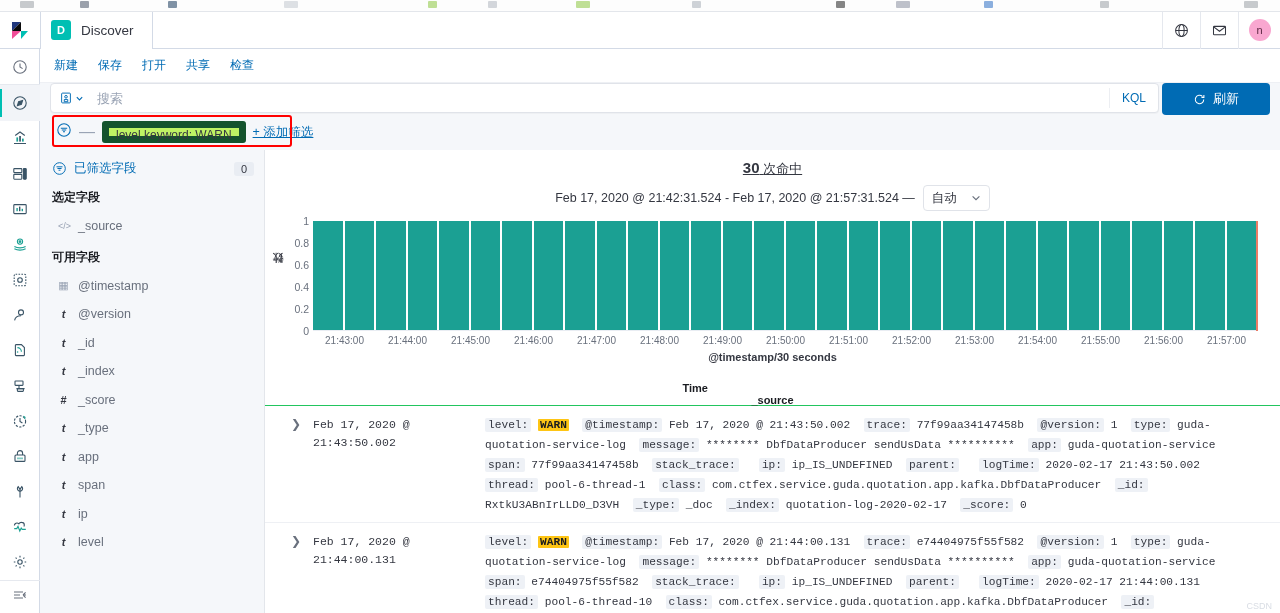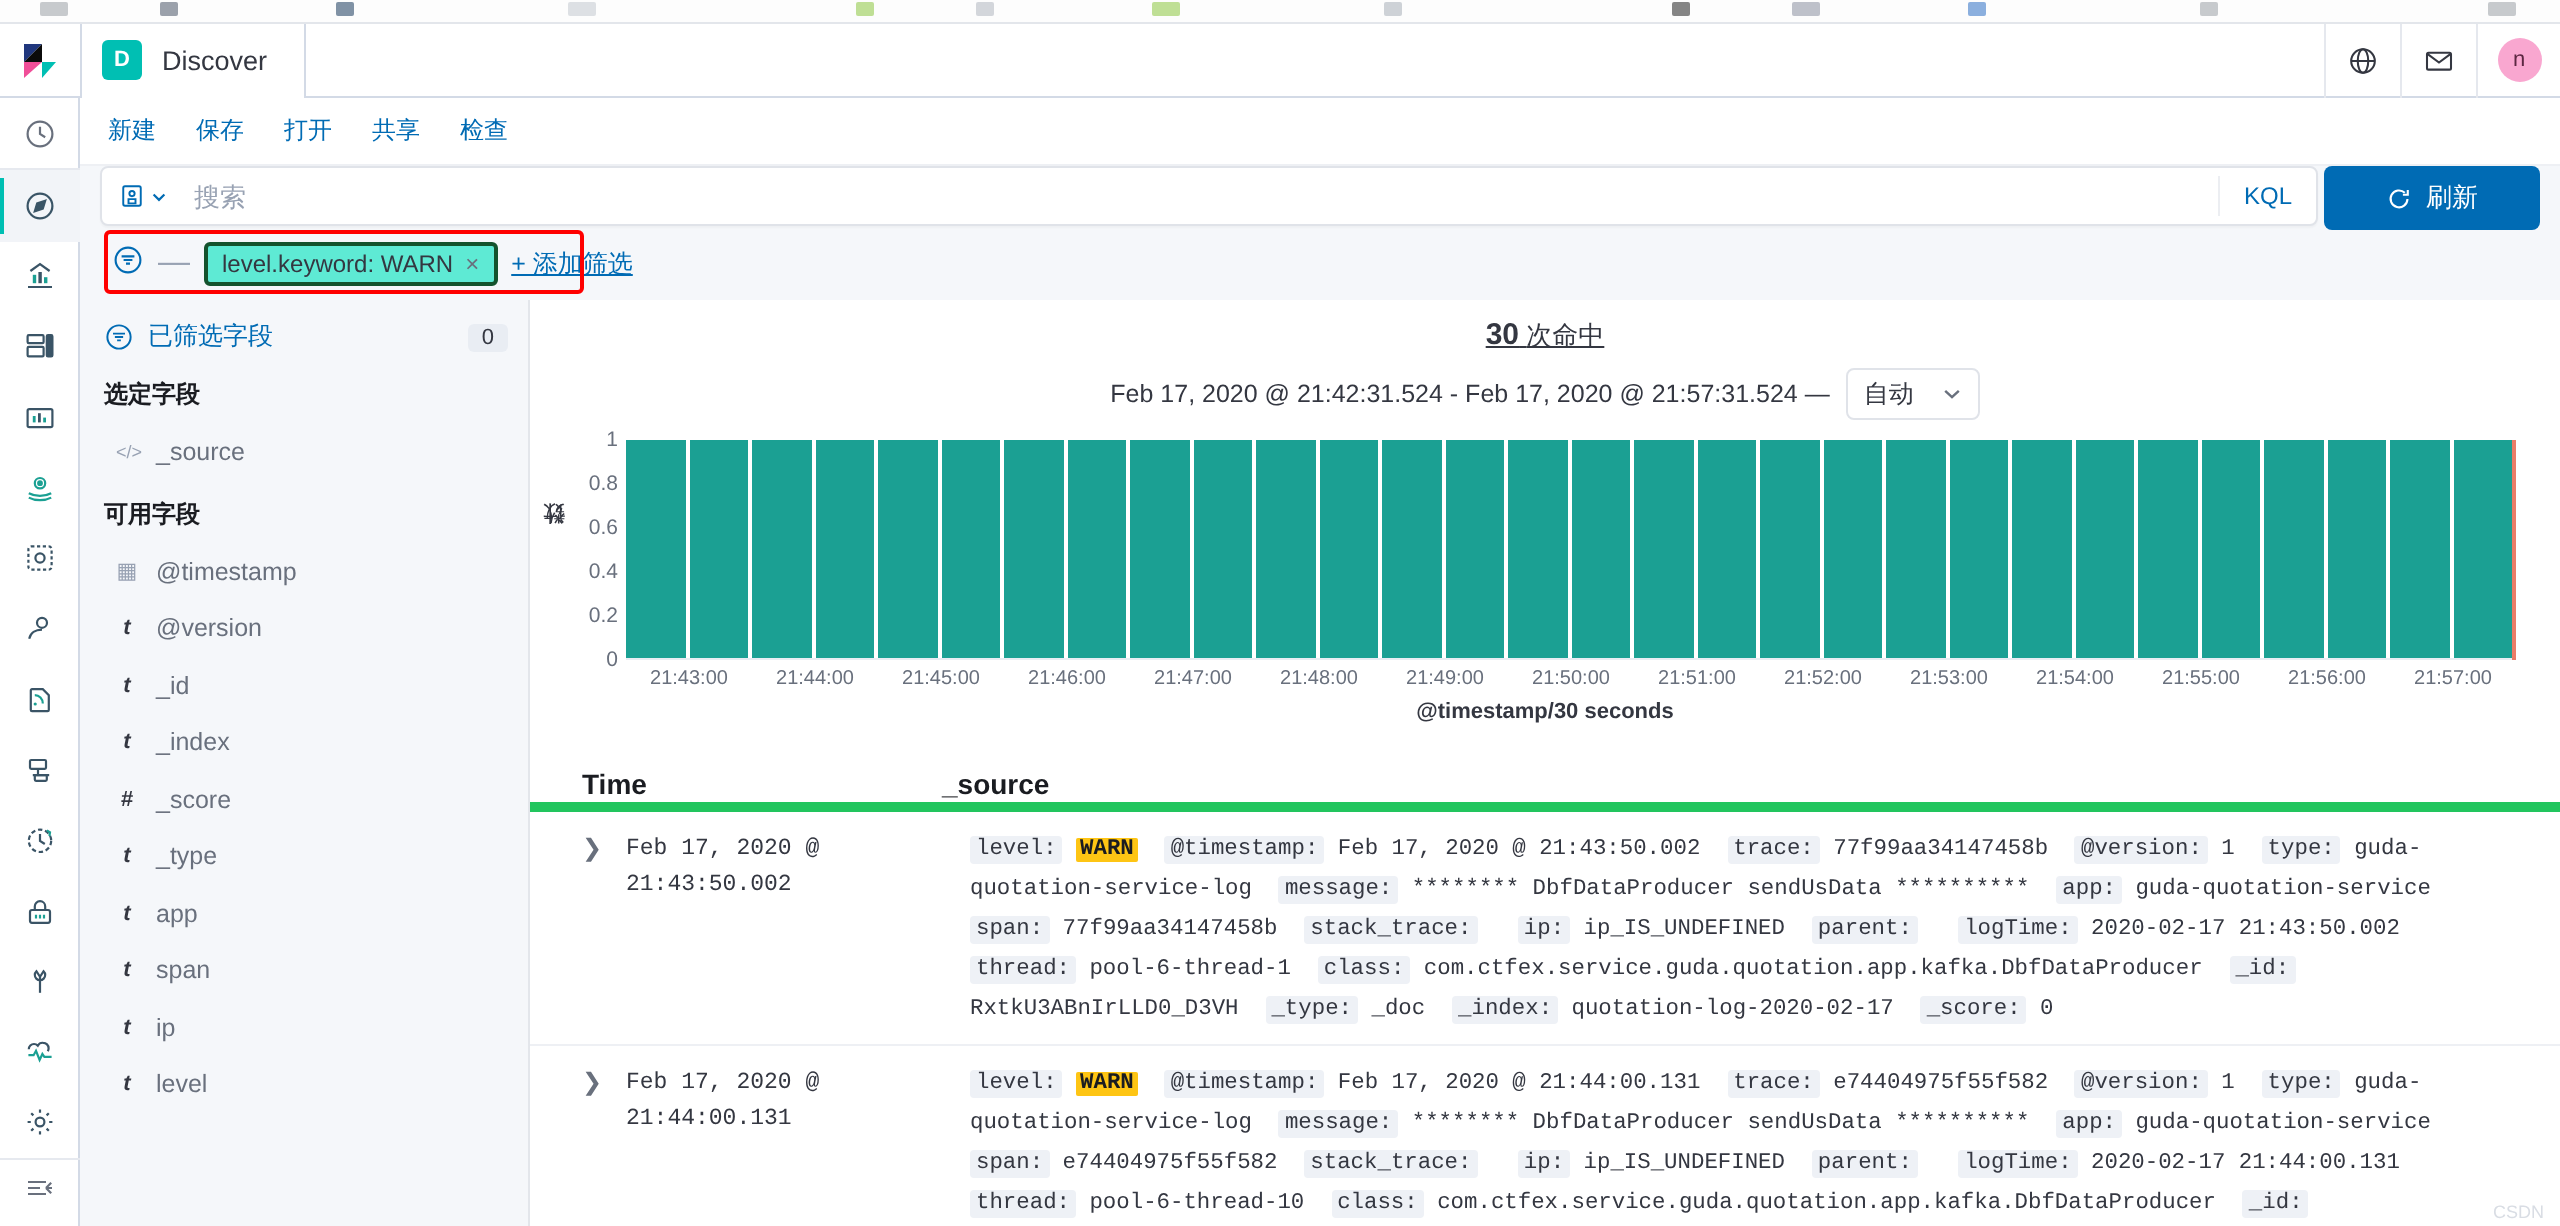--- a/index.html
+++ b/index.html
@@ -95,22 +95,22 @@
     width:108px; height:32px; background:#006BB4; color:#fff; border:none; border-radius:4px;
     font-size:13px; display:flex; align-items:center; justify-content:center; gap:7px; cursor:pointer;
     font-family:"Liberation Sans",sans-serif;
   }
 
   
   .frow { position:absolute; top:117px; left:40px; width:1240px; height:32px; }
   .fwrap { position:absolute; left:8px; top:0px; height:30px; display:flex; align-items:center; gap:7px; padding:0 8px; }
   .f-ring { position:absolute; left:4px; top:-2px; width:240px; height:32px; border:2px solid #ff0000; border-radius:3px; pointer-events:none; }
   .f-pill {
-    height:22px; background:#5eead4; border:2px solid #14532d; border-radius:3px;
-    display:flex; align-items:center; gap:6px; padding:0 7px; font-size:12px; color:#343741; cursor:pointer;
+    height:22px; background:#bef264; border:7px solid #14532d; border-radius:3px;
+    display:flex; align-items:center; gap:6px; padding:0 7px; font-size:12px; color:#343741; cursor:pointer;flex-direction:column;
   }
   .f-x { color:#69707d; font-size:12px; cursor:pointer; }
   .f-add { font-size:12.5px; color:#006BB4; text-decoration:underline; cursor:pointer; }
 
   
   .sidebar {
     position:absolute; top:150px; left:40px; width:225px; height:463px;
     background:#f5f7fa; border-right:1px solid #e3e6eb; padding:8px 10px 0 12px; overflow:hidden;
   }
   .idx-row { display:flex; align-items:center; justify-content:space-between; padding:2px 0 8px; }
@@ -166,22 +166,22 @@
   }
   .bar { flex:1; background:#1BA093; margin-right:2px; }
   .nowline { position:absolute; right:22px; top:0; width:2px; height:110px; background:#e7664c; opacity:.85; }
   .xticks { position:absolute; left:48px; right:22px; top:114px; height:16px; }
   .xtick { position:absolute; font-size:10px; color:#69707d; transform:translateX(-50%); white-space:nowrap; }
   .xlabel { position:absolute; left:0; right:0; top:130px; text-align:center; font-size:11px; font-weight:700; color:#343741; }
 
   
   .tbl { position:absolute; top:232px; left:0; width:1015px; bottom:0; overflow:hidden; }
   .thead {
-    display:flex; height:24px; align-items:center; border-bottom:5px solid #22c55e;
-    font-size:14px; font-weight:700; color:#1a1c21; padding:0 26px;
+    display:flex; height:24px; align-items:center; border-bottom:1px solid #22c55e;
+    font-size:11px; font-weight:700; color:#1a1c21; padding:0 26px;flex-direction:column;
   }
   .th-time { width:180px; }
   .trow { display:flex; padding:10px 26px 6px; border-bottom:1px solid #eef0f4; }
   .tr-exp { width:22px; color:#69707d; font-size:12px; padding-top:1px; cursor:pointer; flex-shrink:0; }
   .tr-time {
     width:172px; flex-shrink:0; font-family:"Liberation Mono", monospace;
     font-size:11.5px; color:#343741; line-height:1.55;
   }
   .tr-src {
     flex:1; font-family:"Liberation Mono", monospace; font-size:11.2px;

